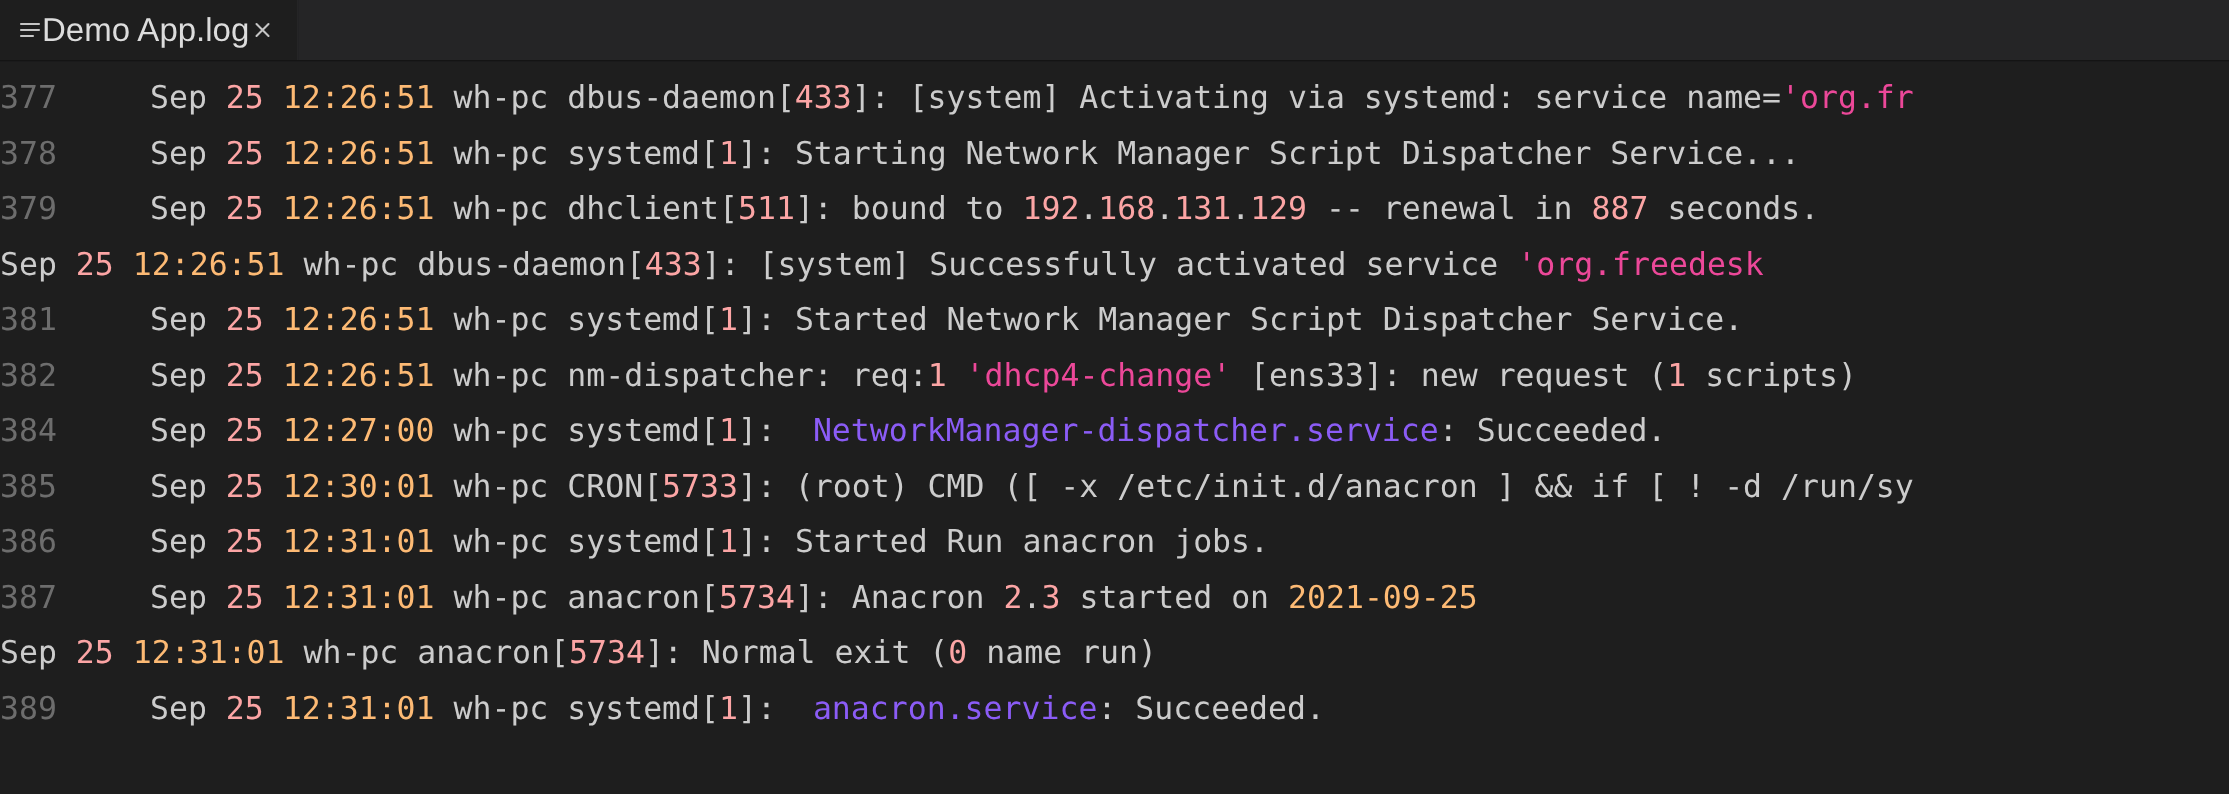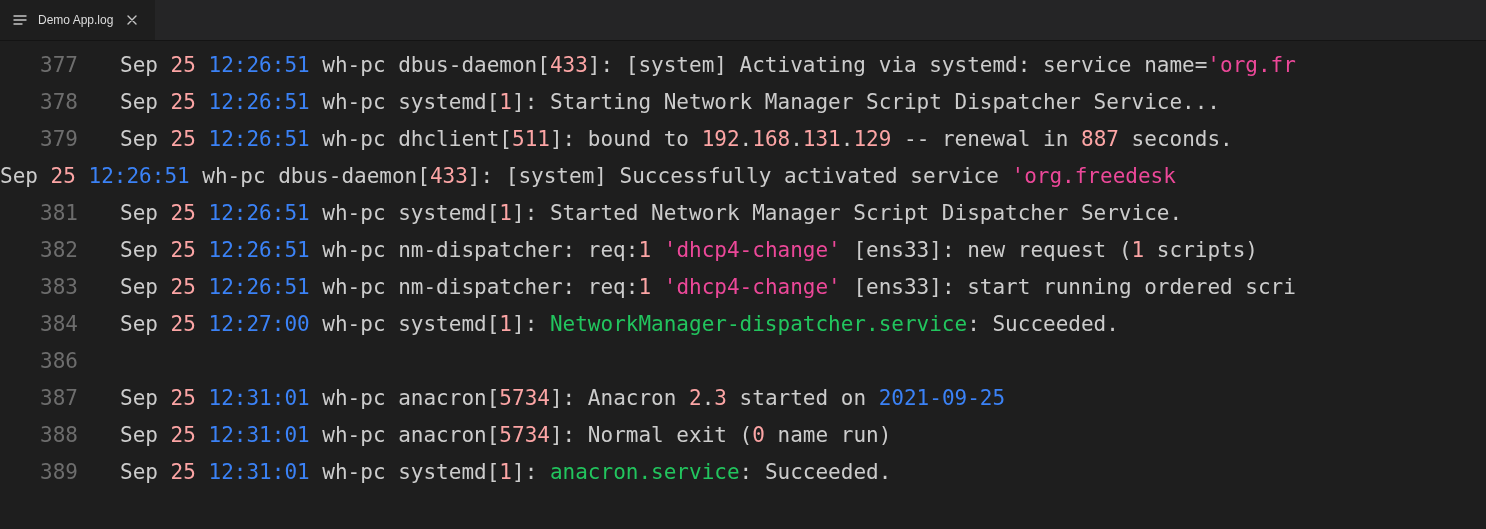--- a/index.html
+++ b/index.html
@@ -20,24 +20,23 @@
     align-items: stretch;
     height: 40px;
     background: #252526;
     border-bottom: 1px solid #141414;
     user-select: none;
   }
   .tab {
     display: flex;
     align-items: center;
     padding: 0 14px 0 12px;
-    gap: 10px;
     background: #1e1e1e;
     color: #dcdcdc;
-    font-size: 12px;
+    font-size: 22px;
     font-family: -apple-system, "Segoe UI", "Helvetica Neue", sans-serif;
     border-right: 1px solid #252526;
     cursor: pointer;
     position: relative;
   }
   .tab svg { display: block; }
   .tab .close {
     width: 18px;
     height: 18px;
     display: flex;
@@ -54,37 +53,36 @@
     line-height: 37px;
     padding-top: 6px;
   }
   .line {
     display: flex;
     align-items: baseline;
     white-space: pre;
   }
   .gutter {
     width: 78px;
-    text-align: center;
+    text-align: left;
     padding-right: 22px;
     color: #6d6d6d;
     flex: 0 0 auto;
     font-size: 21px;
-    margin-left: 20px;
   }
   .code {
     flex: 0 0 auto;
     color: #cccccc;
   }
 
   
   .tk-blue   { color: #fca5a5; } 
-  .tk-green  { color: #3b82f6; } 
+  .tk-green  { color: #fdba74; } 
   .tk-orange { color: #ec4899; } 
-  .tk-teal   { color: #22c55e; } 
+  .tk-teal   { color: #8b5cf6; margin-left: 12px; } 
 </style>
 </head>
 <body>
 
 <div class="tabbar">
   <div class="tab">
     <span>
       <svg width="16" height="16" viewBox="0 0 16 16" fill="none">
         <path d="M2 4h12M2 8h12M2 12h8" stroke="#c5c5c5" stroke-width="1.4" stroke-linecap="round"></path>
       </svg>
@@ -98,20 +96,19 @@
   </div>
 </div>
 
 <div class="editor" id="editor">
     <div class="line"><span class="gutter">377</span><span class="code"><span>Sep </span><span class="tk-blue">25</span><span> </span><span class="tk-green">12:26:51</span><span> wh-pc dbus-daemon[</span><span class="tk-blue">433</span><span>]: [system] Activating via systemd: service name=</span><span class="tk-orange">'org.fr</span></span></div>
     <div class="line"><span class="gutter">378</span><span class="code"><span>Sep </span><span class="tk-blue">25</span><span> </span><span class="tk-green">12:26:51</span><span> wh-pc systemd[</span><span class="tk-blue">1</span><span>]: Starting Network Manager Script Dispatcher Service...</span></span></div>
     <div class="line"><span class="gutter">379</span><span class="code"><span>Sep </span><span class="tk-blue">25</span><span> </span><span class="tk-green">12:26:51</span><span> wh-pc dhclient[</span><span class="tk-blue">511</span><span>]: bound to </span><span class="tk-blue">192</span><span>.</span><span class="tk-blue">168</span><span>.</span><span class="tk-blue">131</span><span>.</span><span class="tk-blue">129</span><span> -- renewal in </span><span class="tk-blue">887</span><span> seconds.</span></span></div>
     <div class="line"><span class="code"><span>Sep </span><span class="tk-blue">25</span><span> </span><span class="tk-green">12:26:51</span><span> wh-pc dbus-daemon[</span><span class="tk-blue">433</span><span>]: [system] Successfully activated service </span><span class="tk-orange">'org.freedesk</span></span></div>
     <div class="line"><span class="gutter">381</span><span class="code"><span>Sep </span><span class="tk-blue">25</span><span> </span><span class="tk-green">12:26:51</span><span> wh-pc systemd[</span><span class="tk-blue">1</span><span>]: Started Network Manager Script Dispatcher Service.</span></span></div>
     <div class="line"><span class="gutter">382</span><span class="code"><span>Sep </span><span class="tk-blue">25</span><span> </span><span class="tk-green">12:26:51</span><span> wh-pc nm-dispatcher: req:</span><span class="tk-blue">1</span><span> </span><span class="tk-orange">'dhcp4-change'</span><span> [ens33]: new request (</span><span class="tk-blue">1</span><span> scripts)</span></span></div>
-    <div class="line"><span class="gutter">383</span><span class="code"><span>Sep </span><span class="tk-blue">25</span><span> </span><span class="tk-green">12:26:51</span><span> wh-pc nm-dispatcher: req:</span><span class="tk-blue">1</span><span> </span><span class="tk-orange">'dhcp4-change'</span><span> [ens33]: start running ordered scri</span></span></div>
     <div class="line"><span class="gutter">384</span><span class="code"><span>Sep </span><span class="tk-blue">25</span><span> </span><span class="tk-green">12:27:00</span><span> wh-pc systemd[</span><span class="tk-blue">1</span><span>]: </span><span class="tk-teal">NetworkManager-dispatcher.service</span><span>: Succeeded.</span></span></div>
-    <div class="line"></div>
-    <div class="line"><span class="gutter">386</span></div>
+    <div class="line"><span class="gutter">385</span><span class="code"><span>Sep </span><span class="tk-blue">25</span><span> </span><span class="tk-green">12:30:01</span><span> wh-pc CRON[</span><span class="tk-blue">5733</span><span>]: (root) CMD ([ -x /etc/init.d/anacron ] &amp;&amp; if [ ! -d /run/sy</span></span></div>
+    <div class="line"><span class="gutter">386</span><span class="code"><span>Sep </span><span class="tk-blue">25</span><span> </span><span class="tk-green">12:31:01</span><span> wh-pc systemd[</span><span class="tk-blue">1</span><span>]: Started Run anacron jobs.</span></span></div>
     <div class="line"><span class="gutter">387</span><span class="code"><span>Sep </span><span class="tk-blue">25</span><span> </span><span class="tk-green">12:31:01</span><span> wh-pc anacron[</span><span class="tk-blue">5734</span><span>]: Anacron </span><span class="tk-blue">2</span><span>.</span><span class="tk-blue">3</span><span> started on </span><span class="tk-green">2021-09-25</span></span></div>
-    <div class="line"><span class="gutter">388</span><span class="code"><span>Sep </span><span class="tk-blue">25</span><span> </span><span class="tk-green">12:31:01</span><span> wh-pc anacron[</span><span class="tk-blue">5734</span><span>]: Normal exit (</span><span class="tk-blue">0</span><span> name run)</span></span></div>
+    <div class="line"><span class="code"><span>Sep </span><span class="tk-blue">25</span><span> </span><span class="tk-green">12:31:01</span><span> wh-pc anacron[</span><span class="tk-blue">5734</span><span>]: Normal exit (</span><span class="tk-blue">0</span><span> name run)</span></span></div>
     <div class="line"><span class="gutter">389</span><span class="code"><span>Sep </span><span class="tk-blue">25</span><span> </span><span class="tk-green">12:31:01</span><span> wh-pc systemd[</span><span class="tk-blue">1</span><span>]: </span><span class="tk-teal">anacron.service</span><span>: Succeeded.</span></span></div>
   </div>
 
 </body></html>

